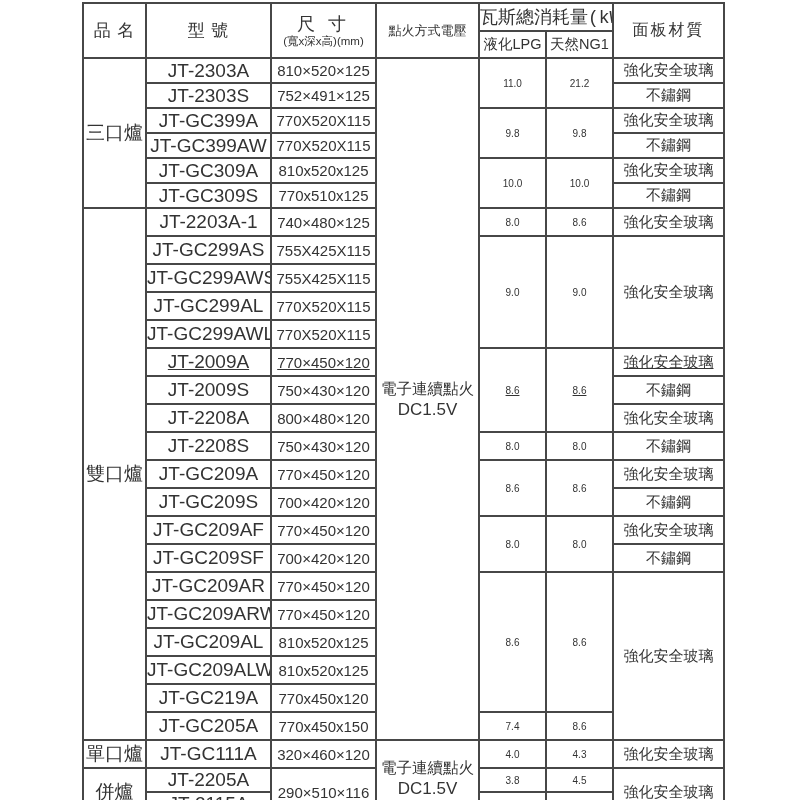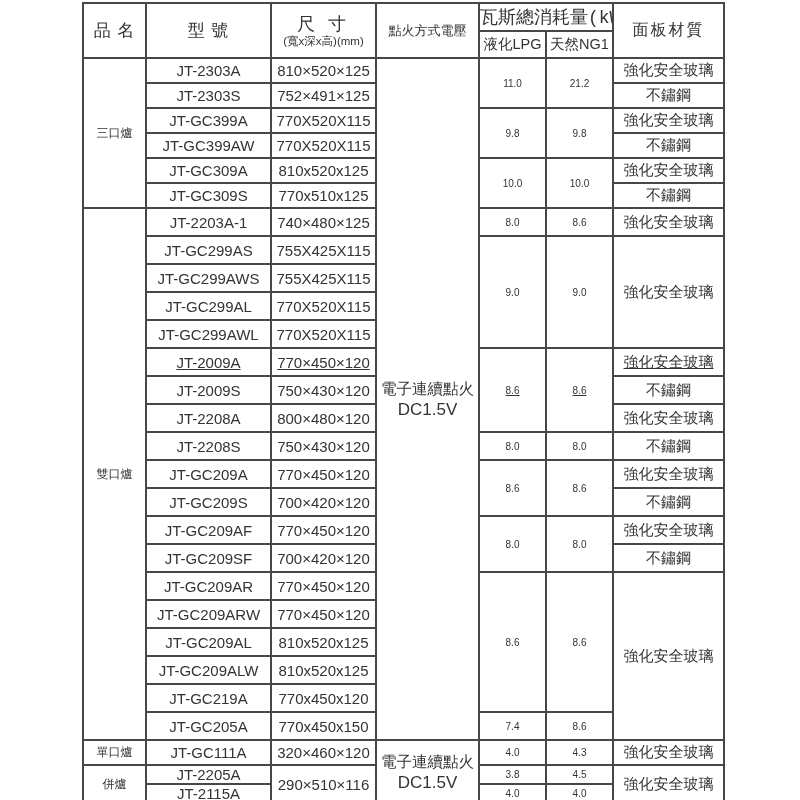--- a/index.html
+++ b/index.html
@@ -34,22 +34,22 @@
   }
   
   .c-head-product,.c-head-model{font-size:17px;letter-spacing:1px;}
   .c-head-size .line0{font-size:18px;letter-spacing:4px;line-height:22px;}
   .c-head-size .line1{font-size:11.5px;line-height:13px;}
   .c-head-ignition{font-size:13px;margin-top:11px;}
   .c-head-gas{font-size:18px;font-family:Liberation Mono, monospace;}
   .c-head-lpg,.c-head-ng{font-size:14.5px;}
   .c-head-panel{font-size:16px;letter-spacing:2px;}
   
-  .c-cat{font-size:12px;}
-  .c-model{font-size:15px;text-align:left;padding-left:9px;}
+  .c-cat{font-size:19px;}
+  .c-model{font-size:19px;text-align:left;padding-left:9px;}
   .c-size{font-size:15px;text-align:left;padding-left:5px;margin-left:15px;}
   .c-ign .line0{font-size:15.5px;line-height:21px;}
   .c-ign .line1{font-size:17px;line-height:21px;}
   .c-lpg,.c-ng{font-size:10px;}
   .c-panel{font-size:15px;}
 </style>
 </head>
 <body>
 
 <table class="spec-table">

